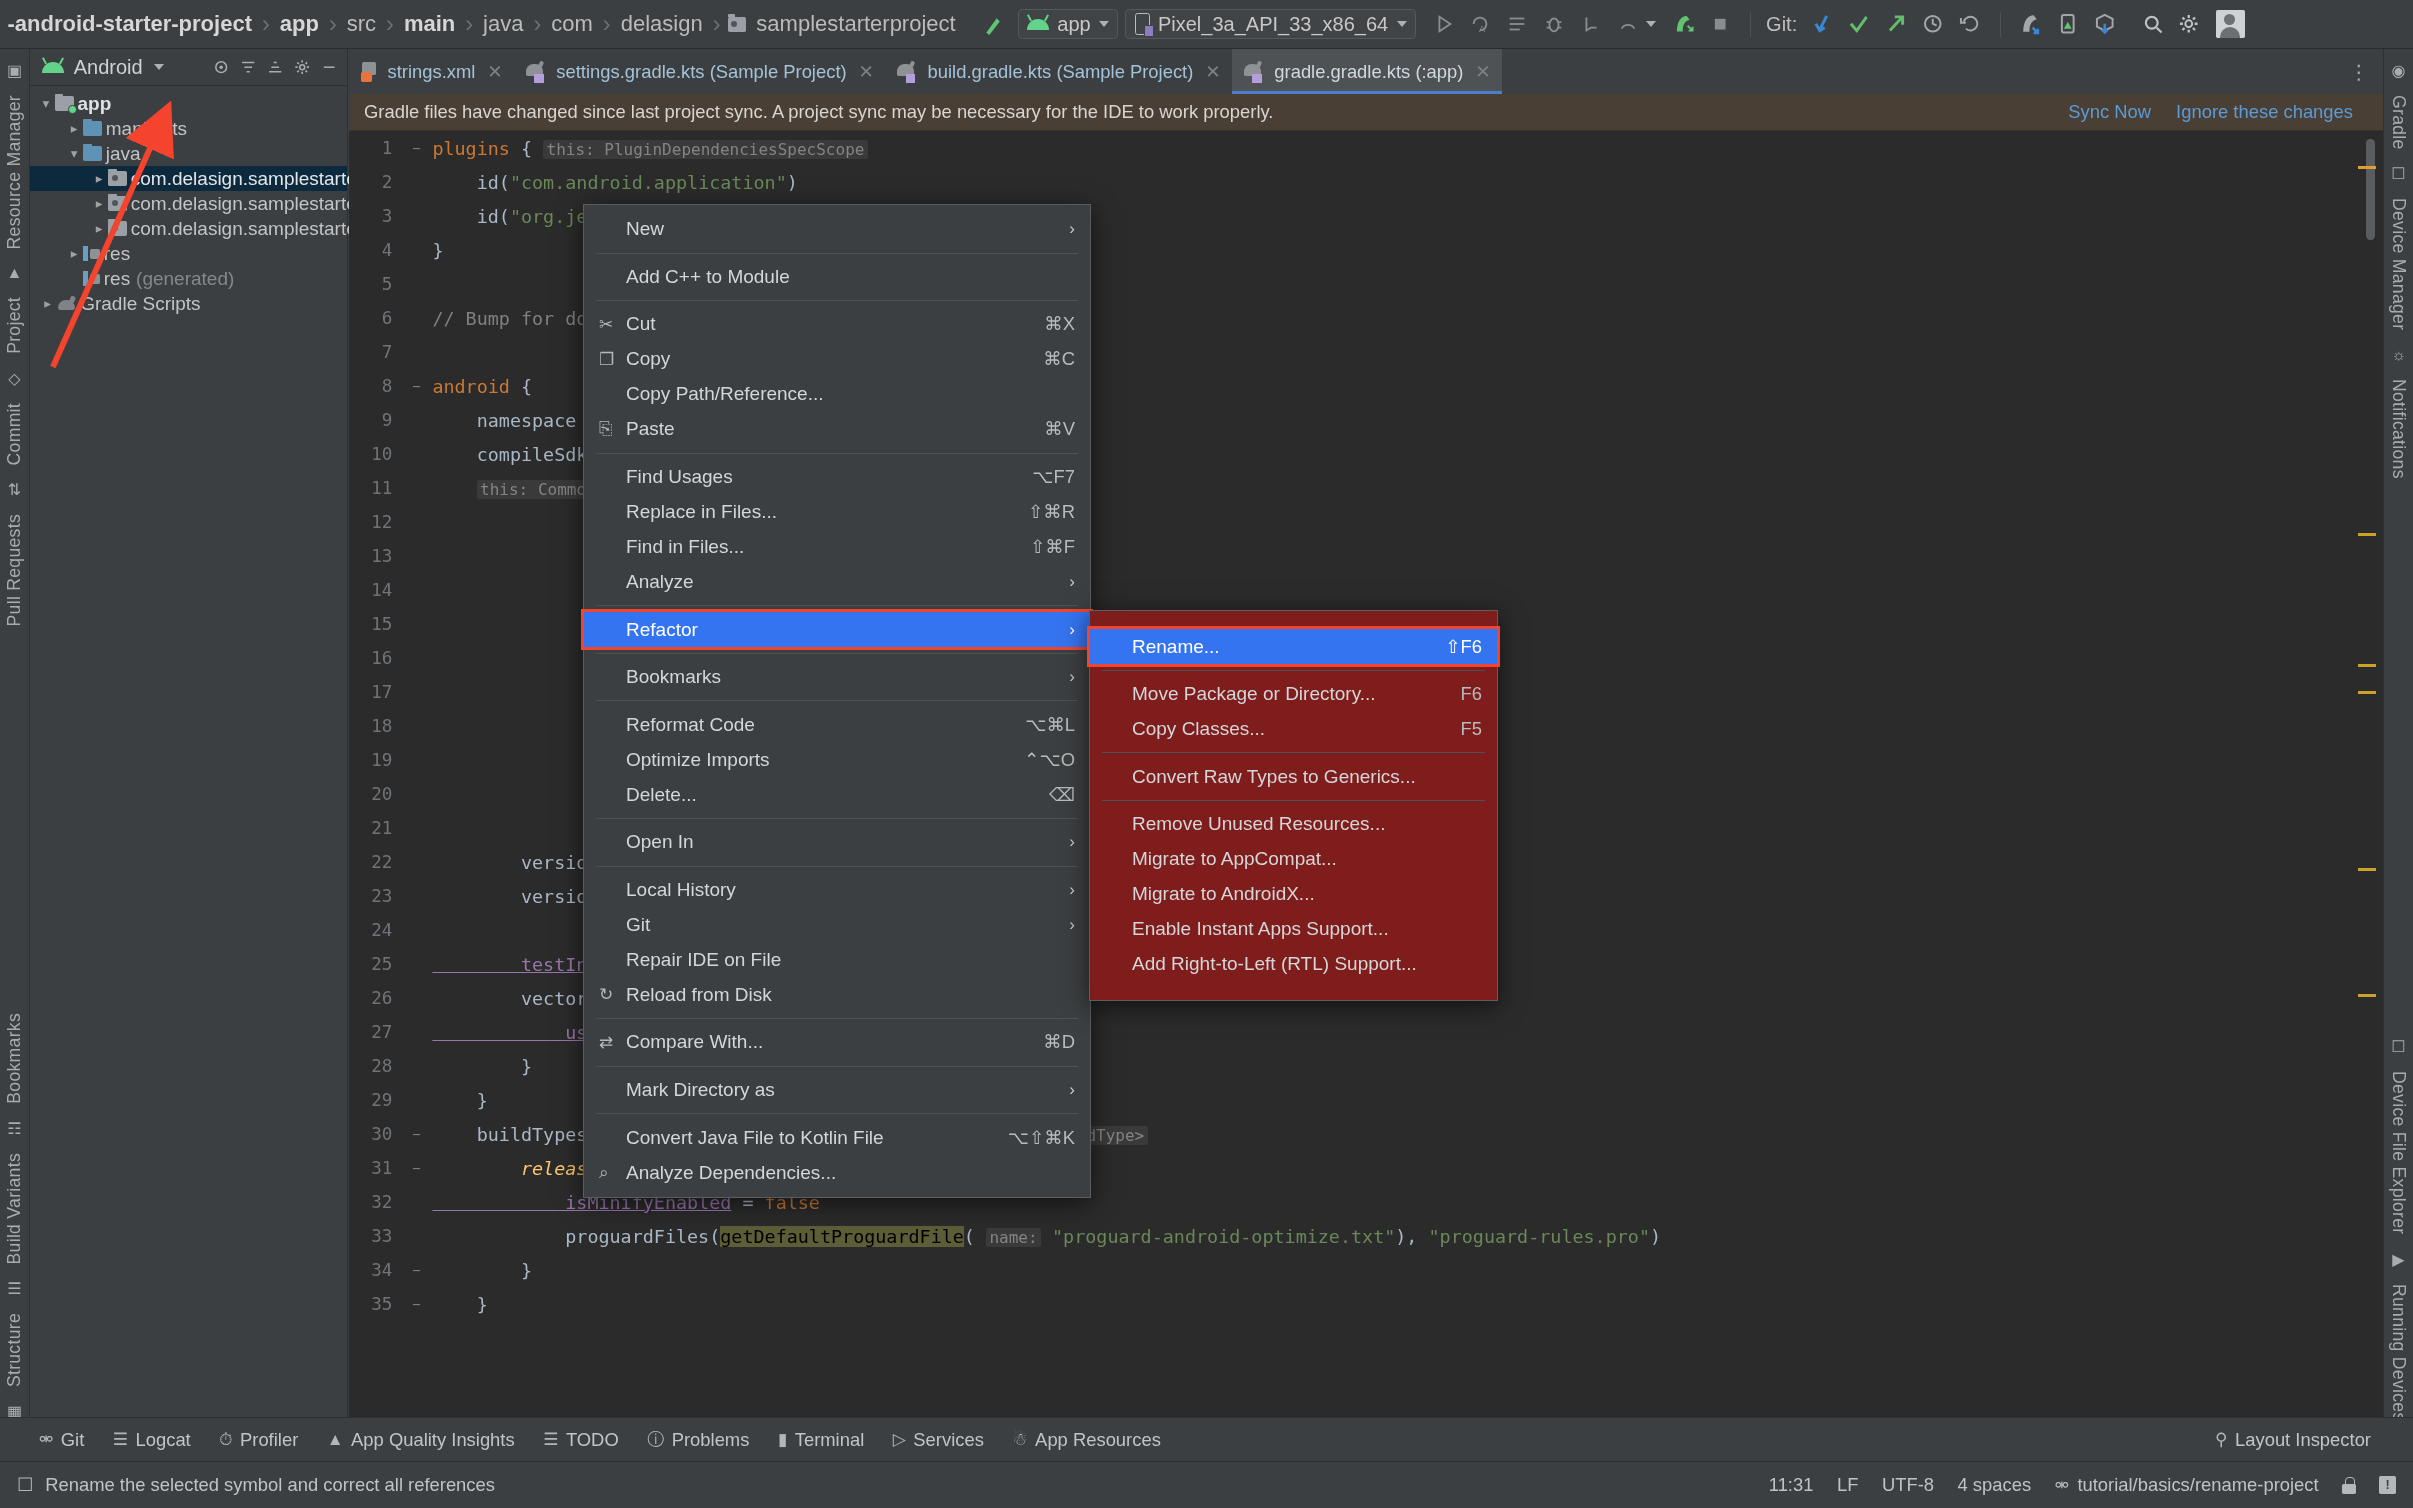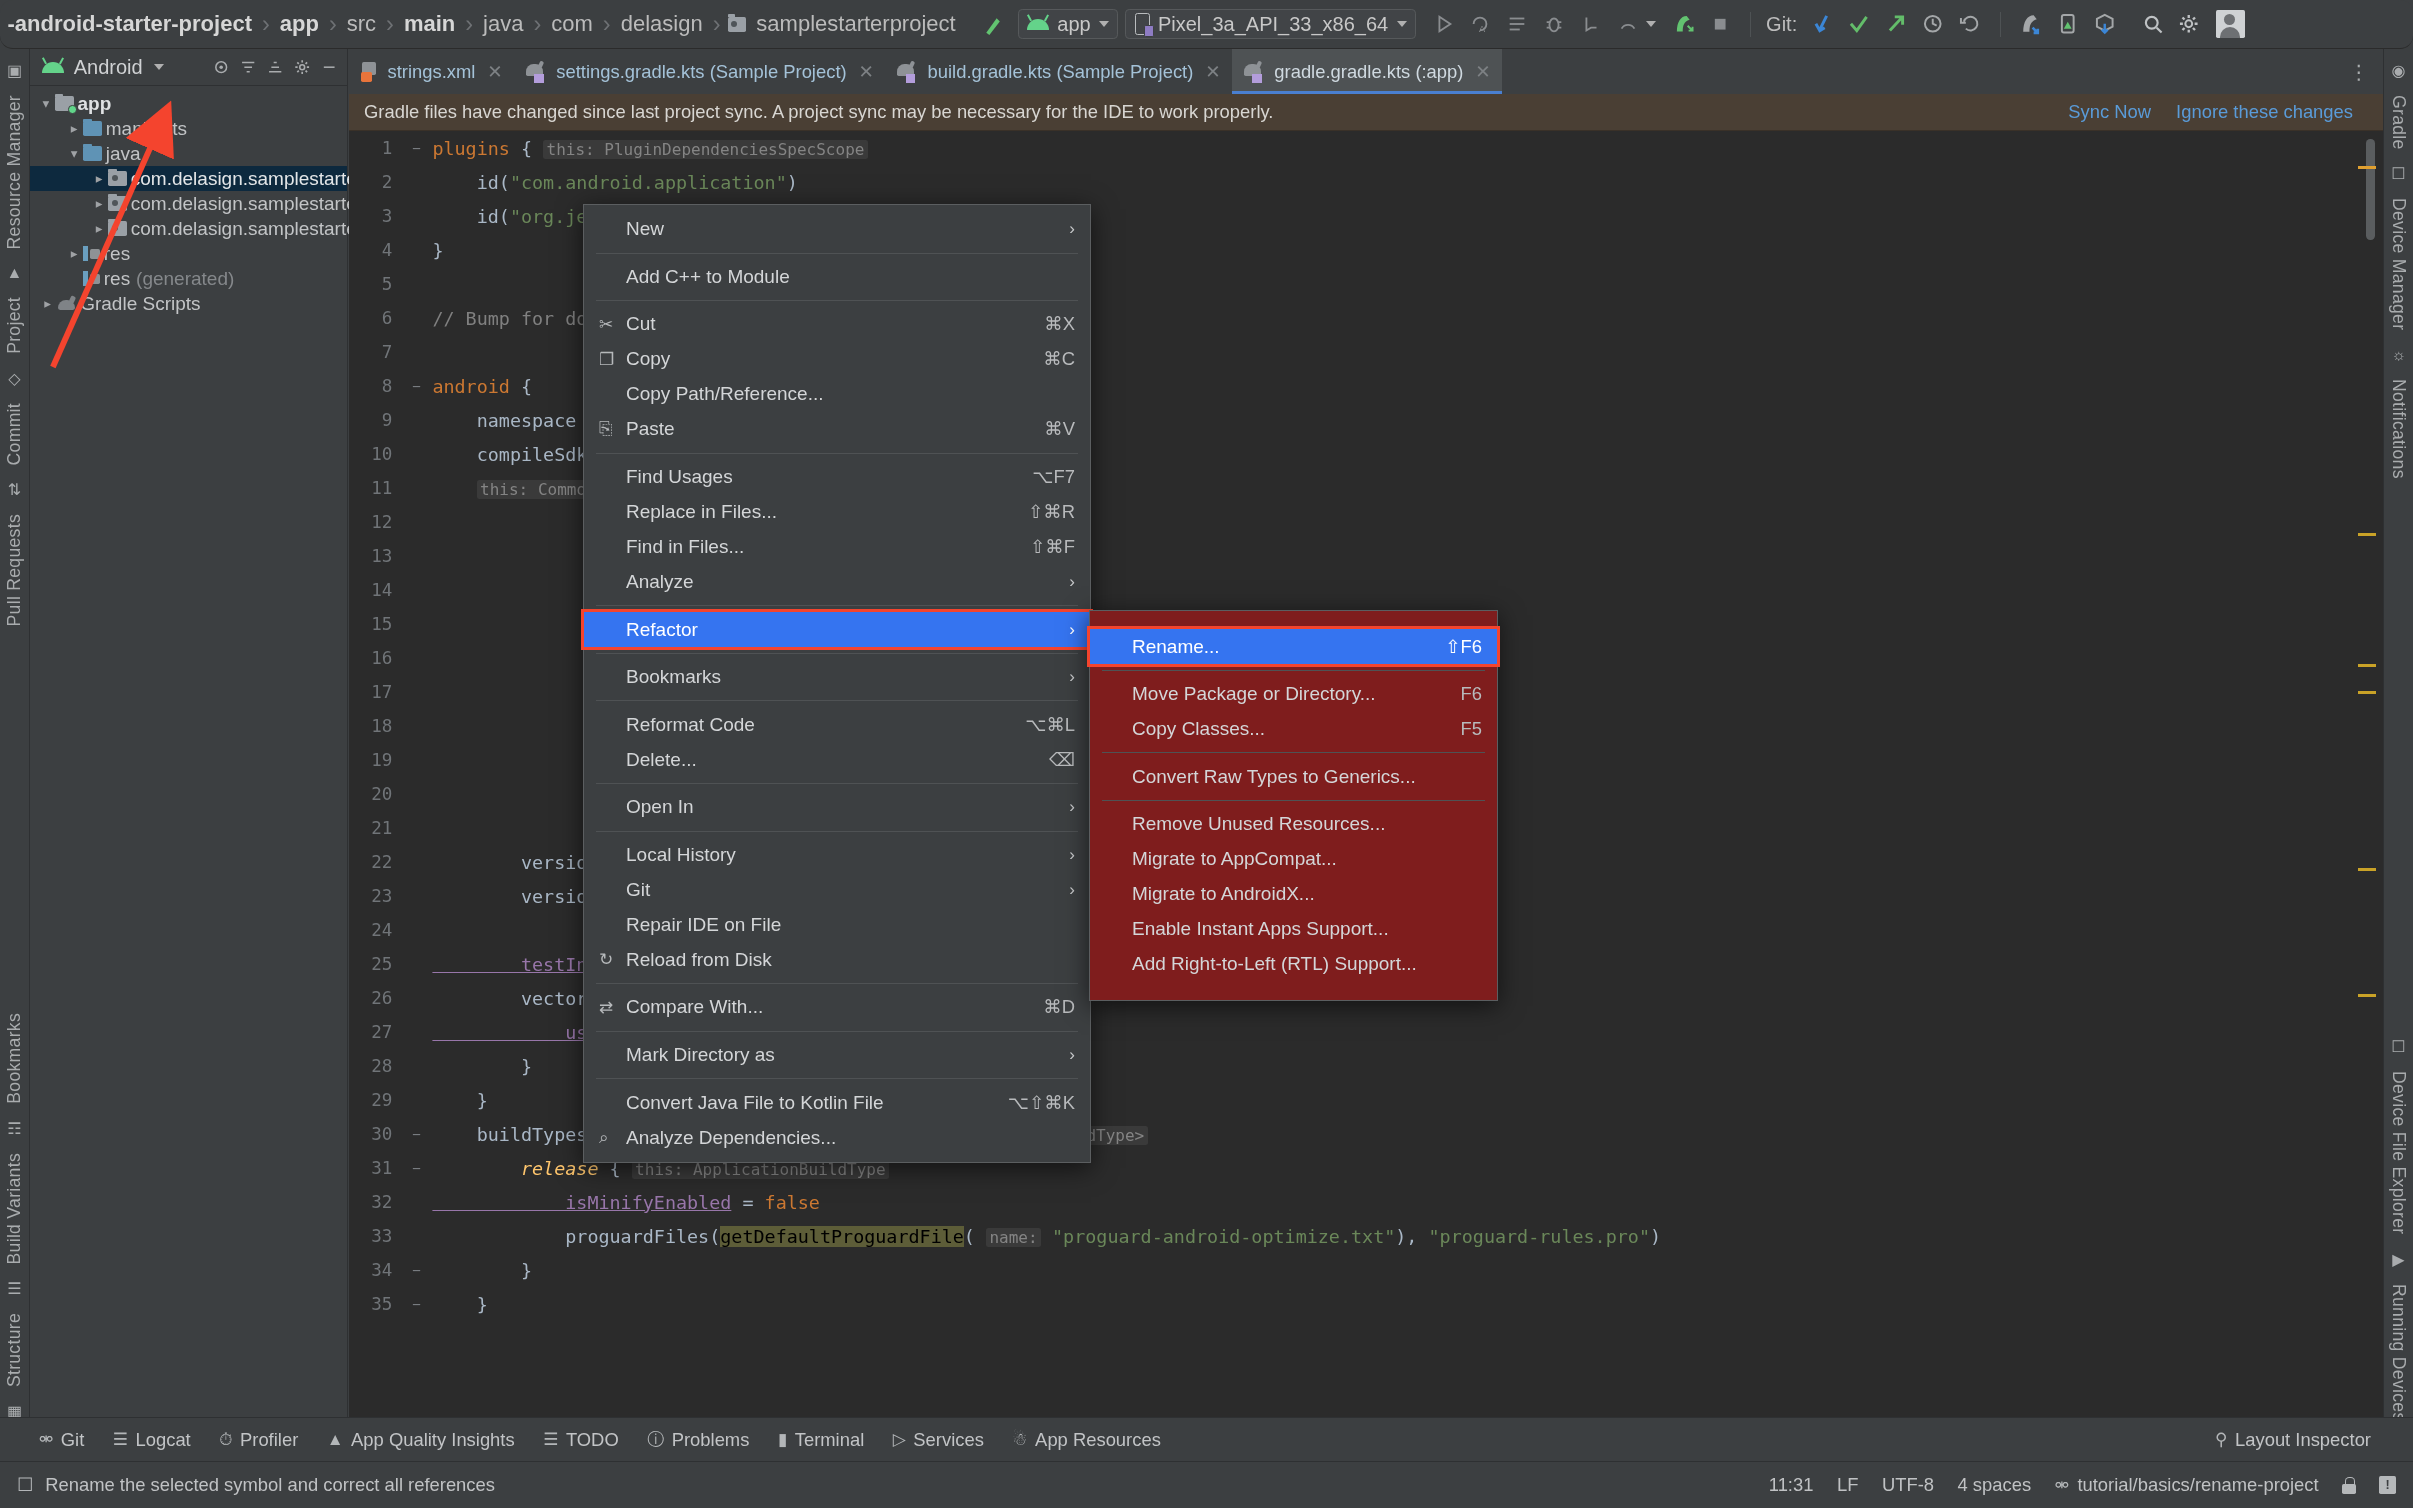--- a/index.html
+++ b/index.html
@@ -11,21 +11,20 @@
     -webkit-font-smoothing: antialiased;
   }
   body { position: relative; }
 
   
   #topbar {
     position: absolute; top: 0; left: 0; width: 2413px; height: 49px;
     background: #3c3f41;
     display: flex; align-items: center;
     border-bottom: 0.8px solid #2b2b2b;
-    border-radius: 13px;
   }
   .crumb-wrap { display: flex; align-items: center; padding-left: 5px; }
   .crumb {
     font-size: 22px; color: #bbbbbb; white-space: nowrap;
     padding: 0 2.5px;
   }
   .crumb.bold { font-weight: bold; color: #d6d6d6; }
   .crumb-sep { color: #6e7174; font-size: 23.5px; padding: 0 7.5px; font-weight: 300; }
   .crumb-icon {
     width: 18.4px; height: 15px; background: #9aa0a6; border-radius: 1.7px;
@@ -737,20 +736,25 @@
         <span class="msub">›</span>
       </div>
       <div class="msep"></div>
       <div class="mi">
         <span class="mic"></span>
         <span class="mlabel">Reformat Code</span>
         <span class="macc">⌥⌘L</span>
       </div>
       <div class="mi">
         <span class="mic"></span>
+        <span class="mlabel">Optimize Imports</span>
+        <span class="macc">⌃⌥O</span>
+      </div>
+      <div class="mi">
+        <span class="mic"></span>
         <span class="mlabel">Delete...</span>
         <span class="macc">⌫</span>
       </div>
       <div class="msep"></div>
       <div class="mi">
         <span class="mic"></span>
         <span class="mlabel">Open In</span>
         <span class="msub">›</span>
       </div>
       <div class="msep"></div>

